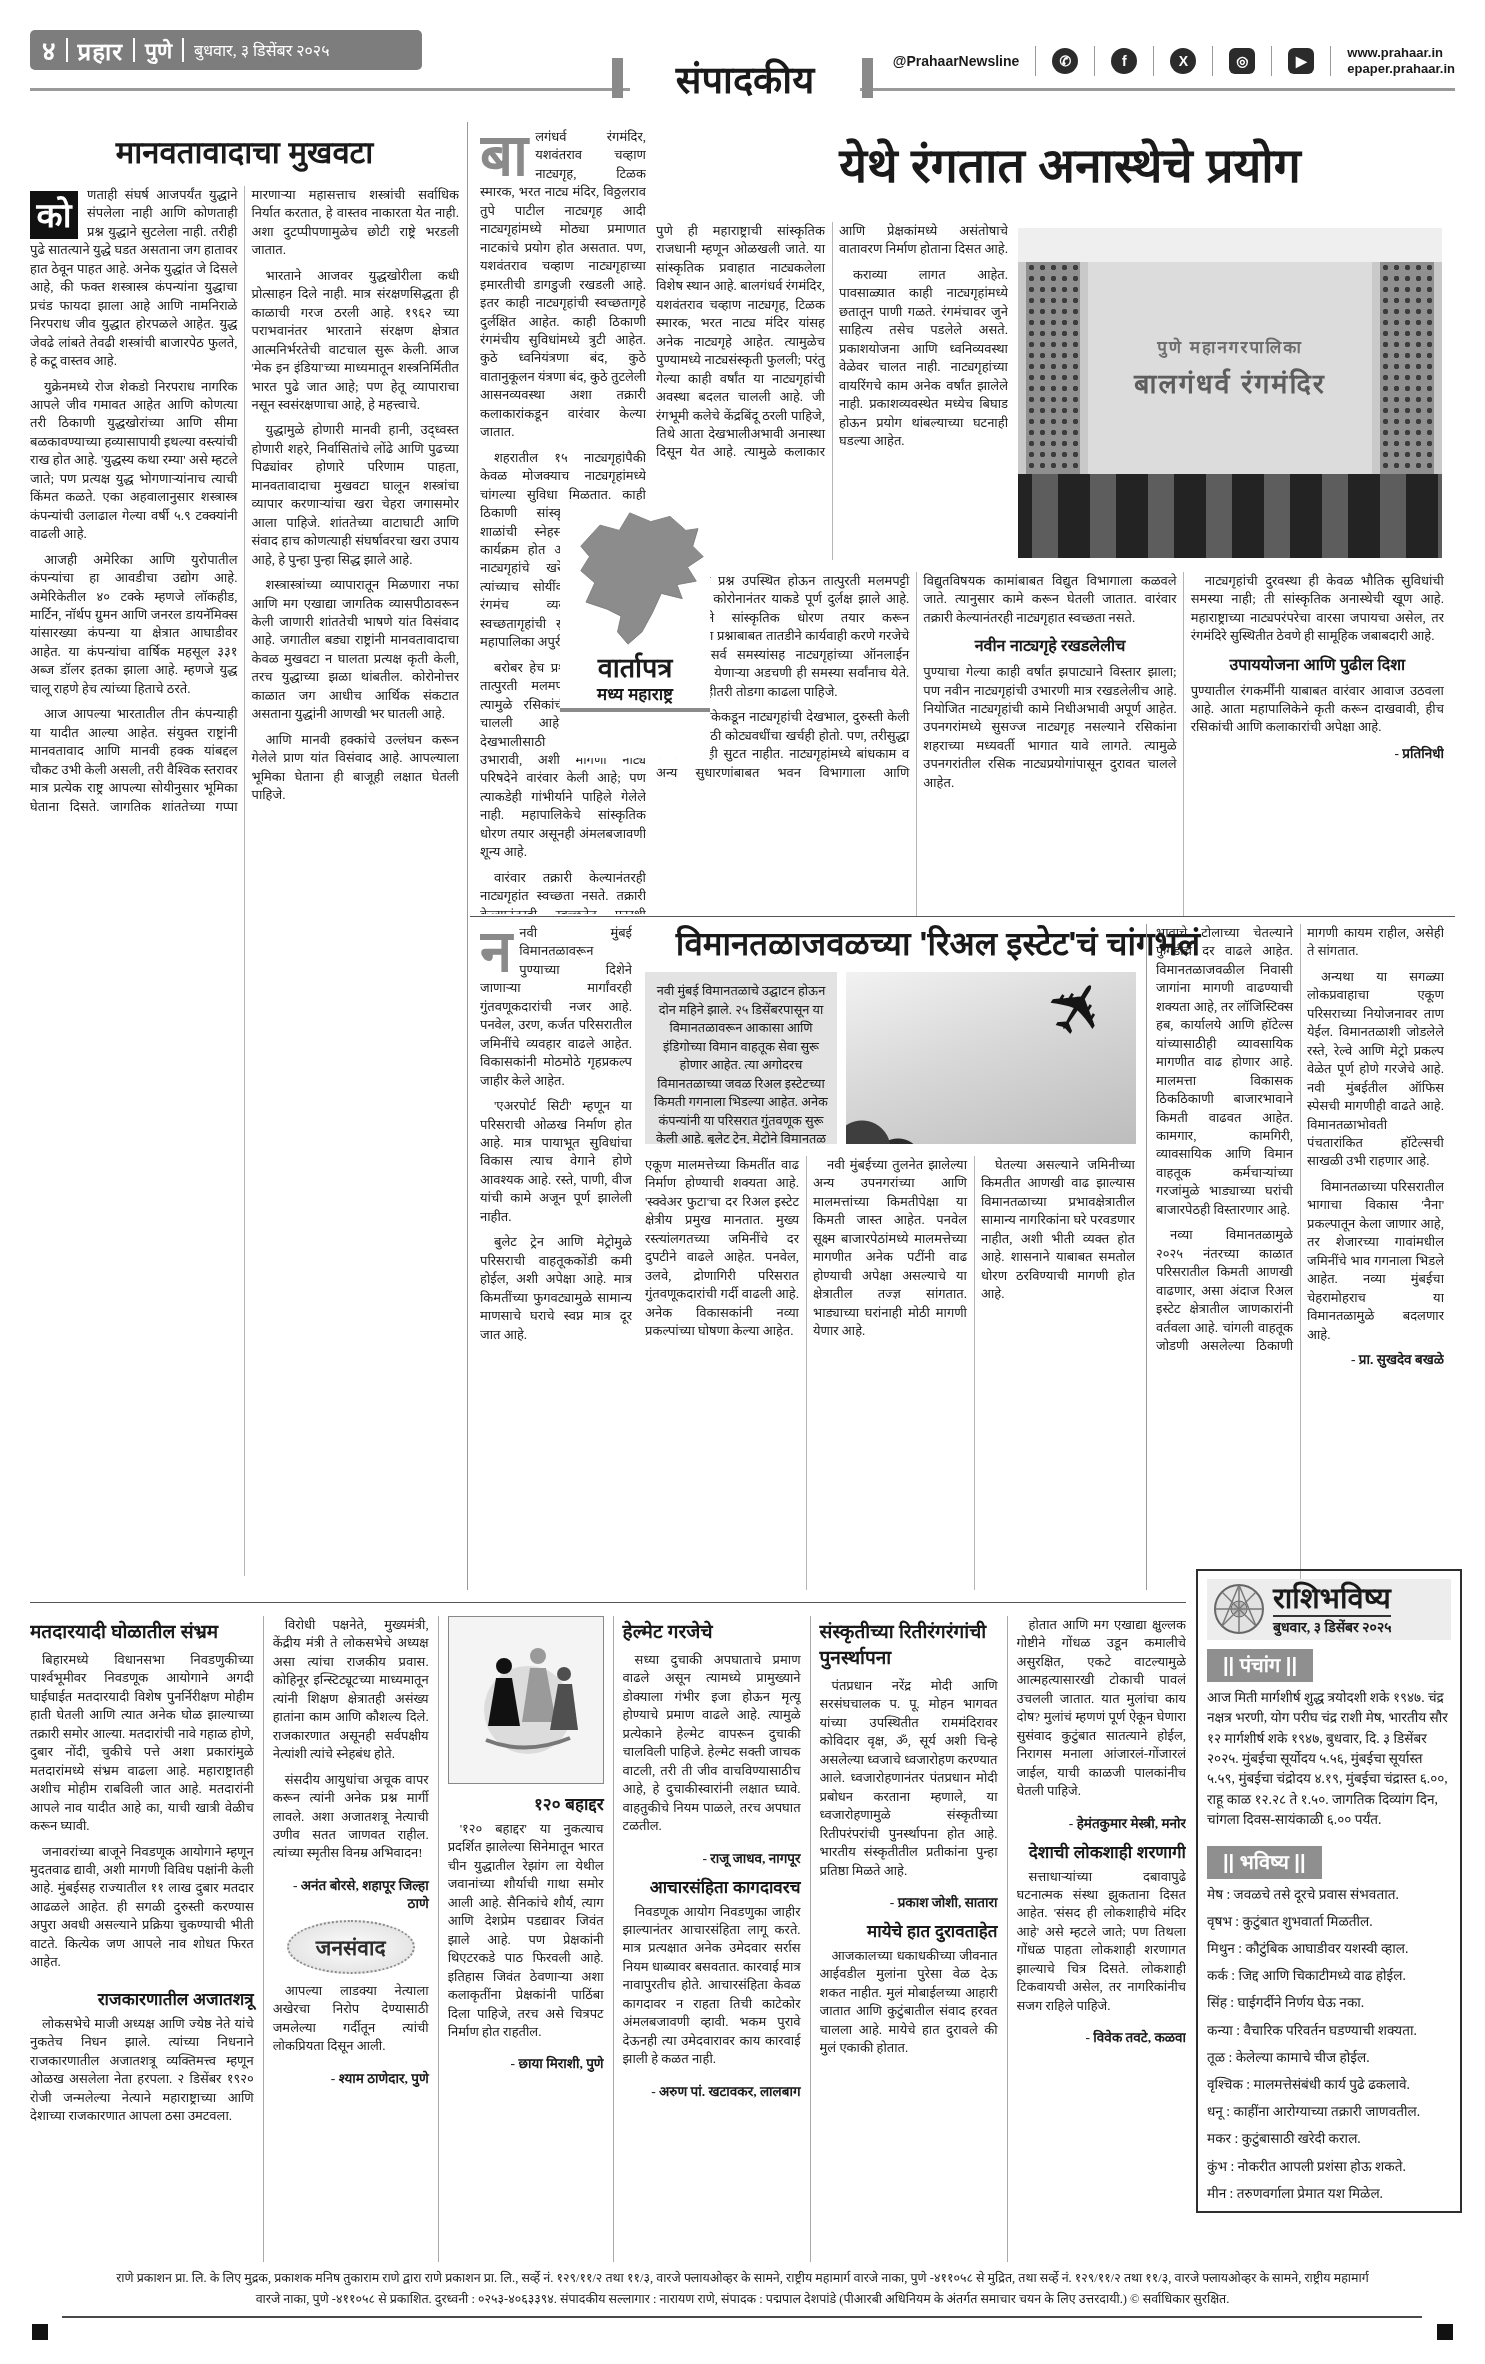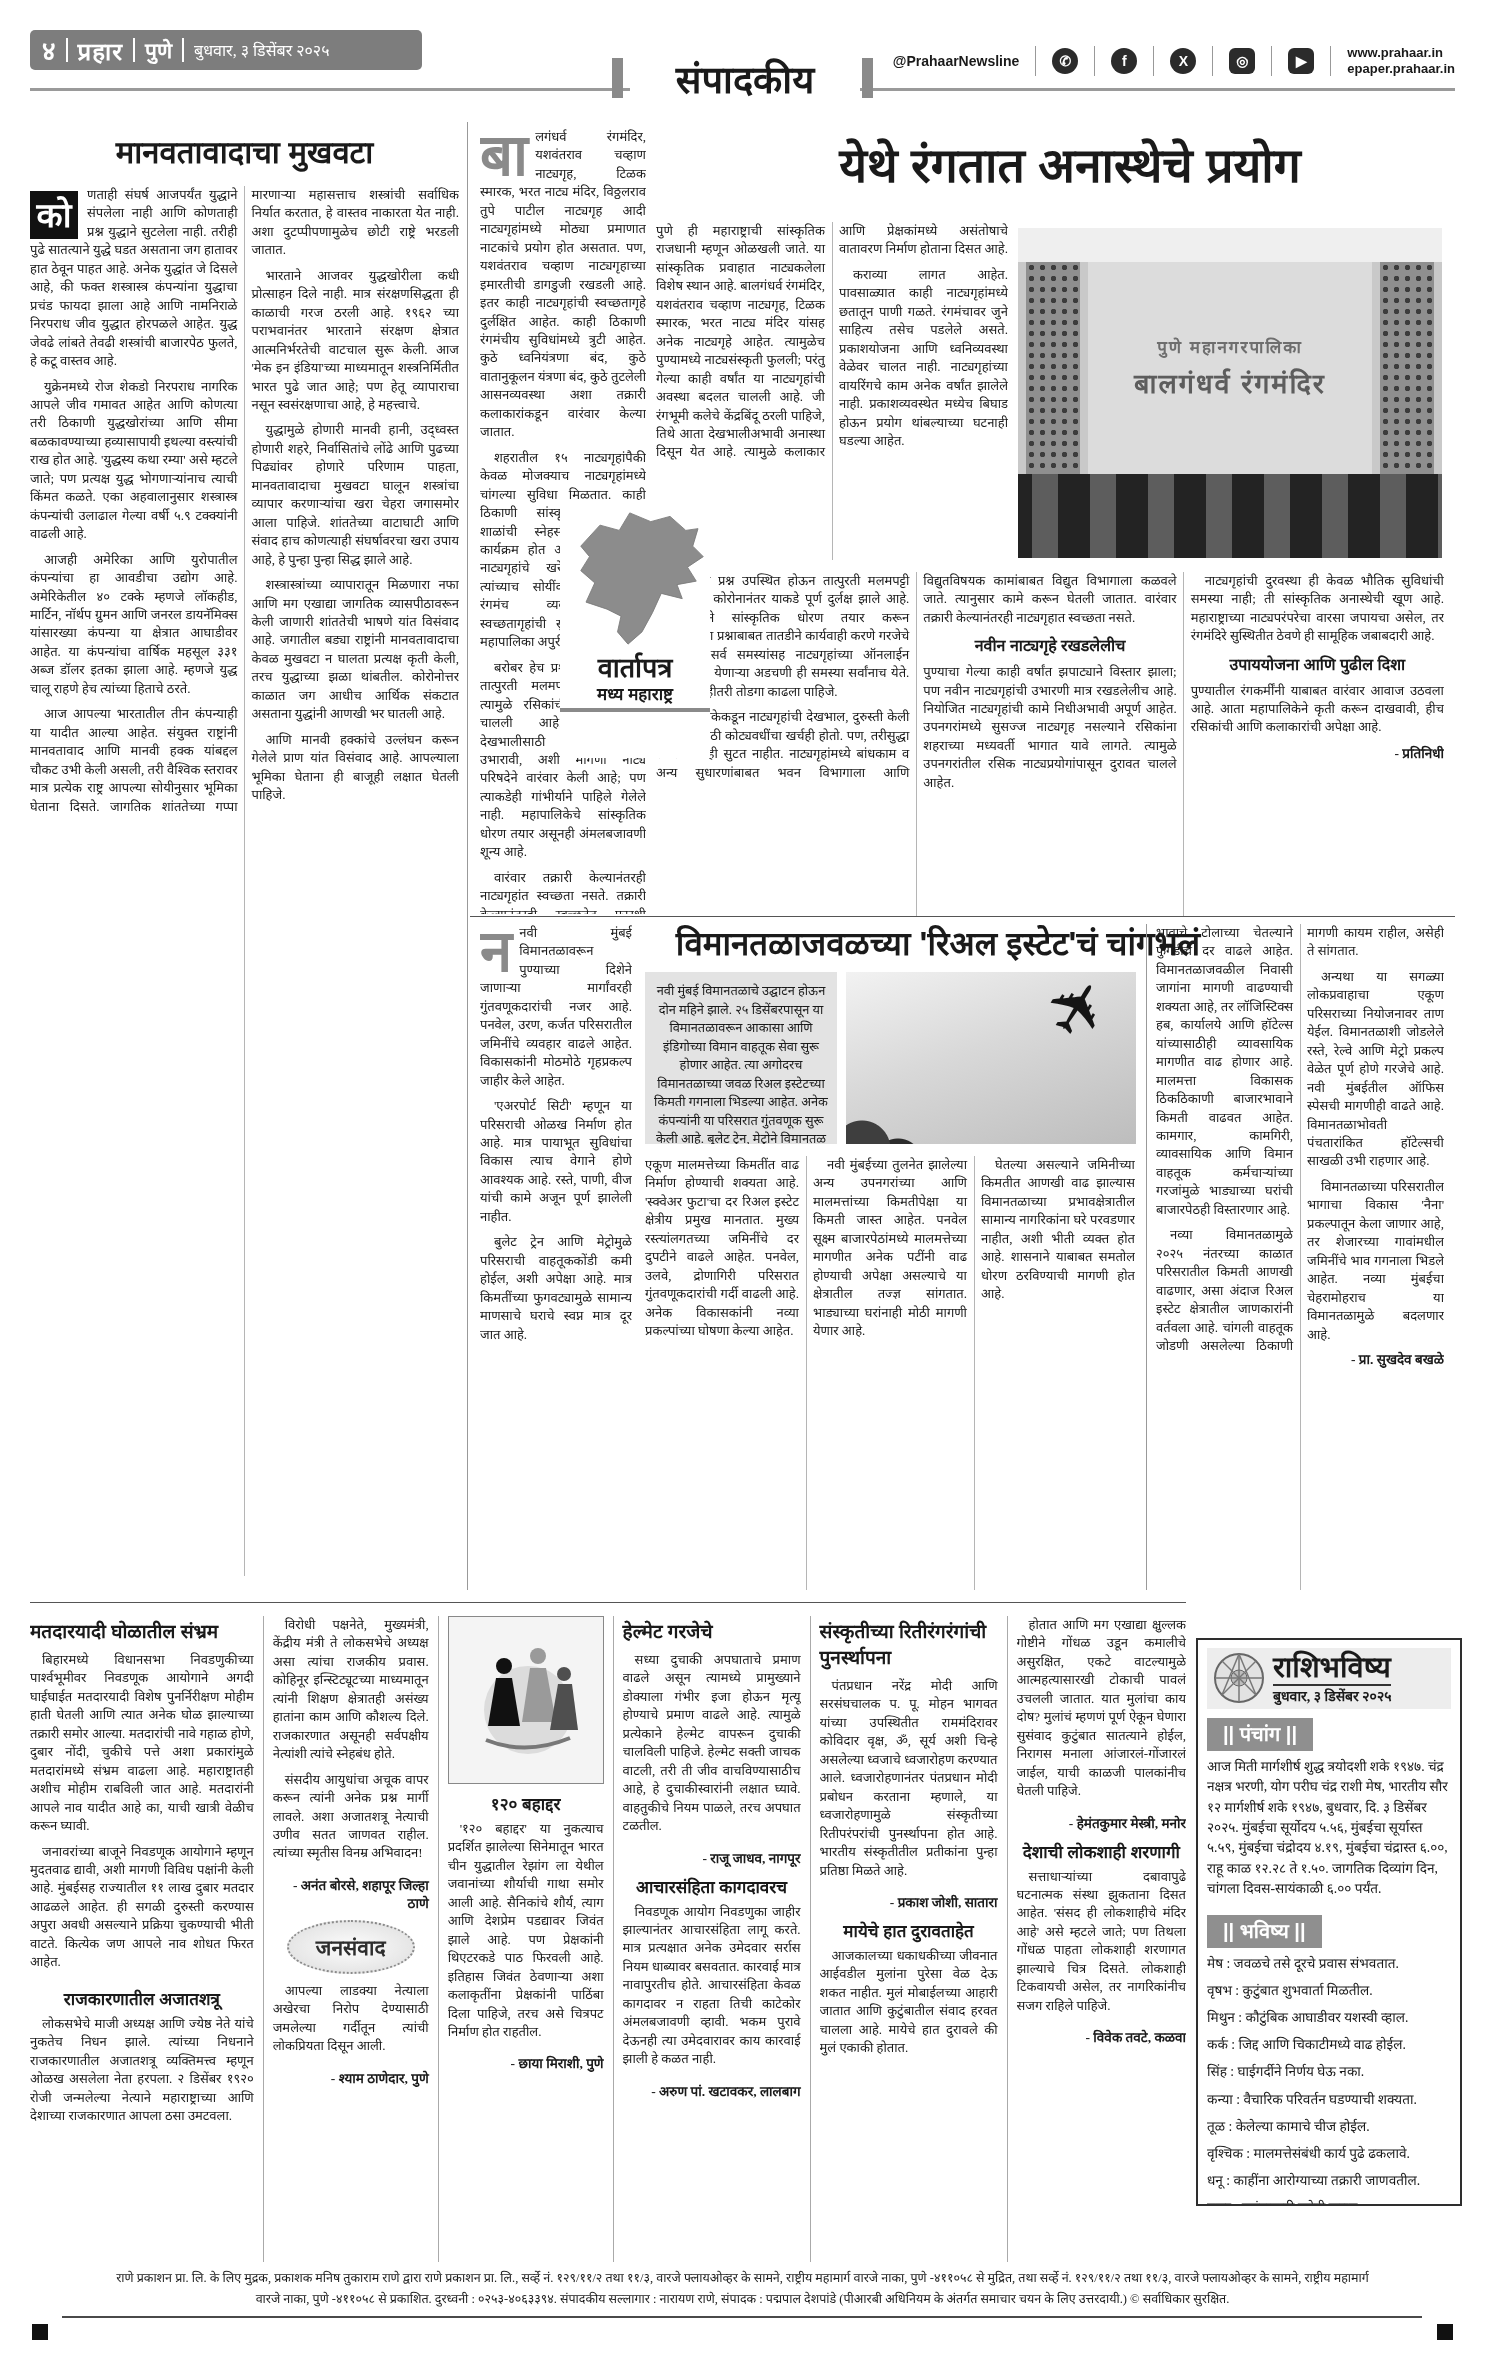--- a/index.html
+++ b/index.html
@@ -105,31 +105,31 @@
   #art3-main { left:645px; top:1156px; width:490px; height:434px; }
   #art3-right { left:1146px; top:924px; width:298px; height:666px; border-left:1px solid #999; padding-left:9px; }
 
   
   #rule-bottom { left:30px; top:1602px; width:1156px; border-top:1px solid #555; }
   #letters { left:30px; top:1616px; width:1156px; height:646px; display:flex; }
   .lcol { padding:0 9px; border-right:1px solid #aaa; overflow:hidden; }
   .lcol:first-child { padding-left:0; }
   .lcol:last-child { border-right:none; padding-right:0; }
   .lcol h3 { font-family:"Liberation Sans",sans-serif; font-size:19px; margin:2px 0 7px; }
-  .lcol .sub-head { text-align:center; font-size:17px; }
+  .lcol .sub-head { text-align:right; font-size:17px; }
   .lcol .body-txt p { text-indent:12px; }
   #jansamvad-graphic { width:100%; height:168px; border:1px solid #888; background:#f4f4f4; margin-bottom:8px;
       display:flex; align-items:center; justify-content:center; }
   #jansamvad-oval { margin:8px auto; width:128px; height:54px; border-radius:50%;
       background:radial-gradient(#fdfdfd,#dcdcdc); border:2px dotted #8a8a8a;
       display:flex; align-items:center; justify-content:center;
       font-weight:bold; font-size:21px; font-family:"Liberation Sans",sans-serif; color:#2e2e2e; }
 
   
-  #horoscope { left:1196px; top:1638px; width:266px; height:568px; border:2px solid #2e2e2e; padding:8px 9px; overflow:hidden; }
+  #horoscope { left:1196px; top:1569px; width:266px; height:644px; border:2px solid #2e2e2e; padding:8px 9px; overflow:hidden; }
   #horo-title { display:flex; gap:8px; align-items:center; background:#ededed; padding:4px 6px; }
   #horo-title .t { font-size:29px; font-weight:bold; font-family:"Liberation Sans",sans-serif;
       border-bottom:2px solid #333; line-height:1.1; }
   #horo-title .d { font-size:14px; font-weight:bold; }
   .horo-band { display:inline-block; background:#8f8f8f; color:#fff; font-weight:bold;
       font-size:20px; padding:2px 16px 4px; margin:9px 0 6px; font-family:"Liberation Sans",sans-serif; }
   #panchang-text { font-size:13.6px; line-height:1.5; text-align:left; }
   #panchang-text p, #zodiac-list p { margin:0 0 6px; text-indent:0; }
   #zodiac-list { font-size:13.6px; line-height:1.45; }
   #zodiac-list p { margin:0 0 7.5px; }

